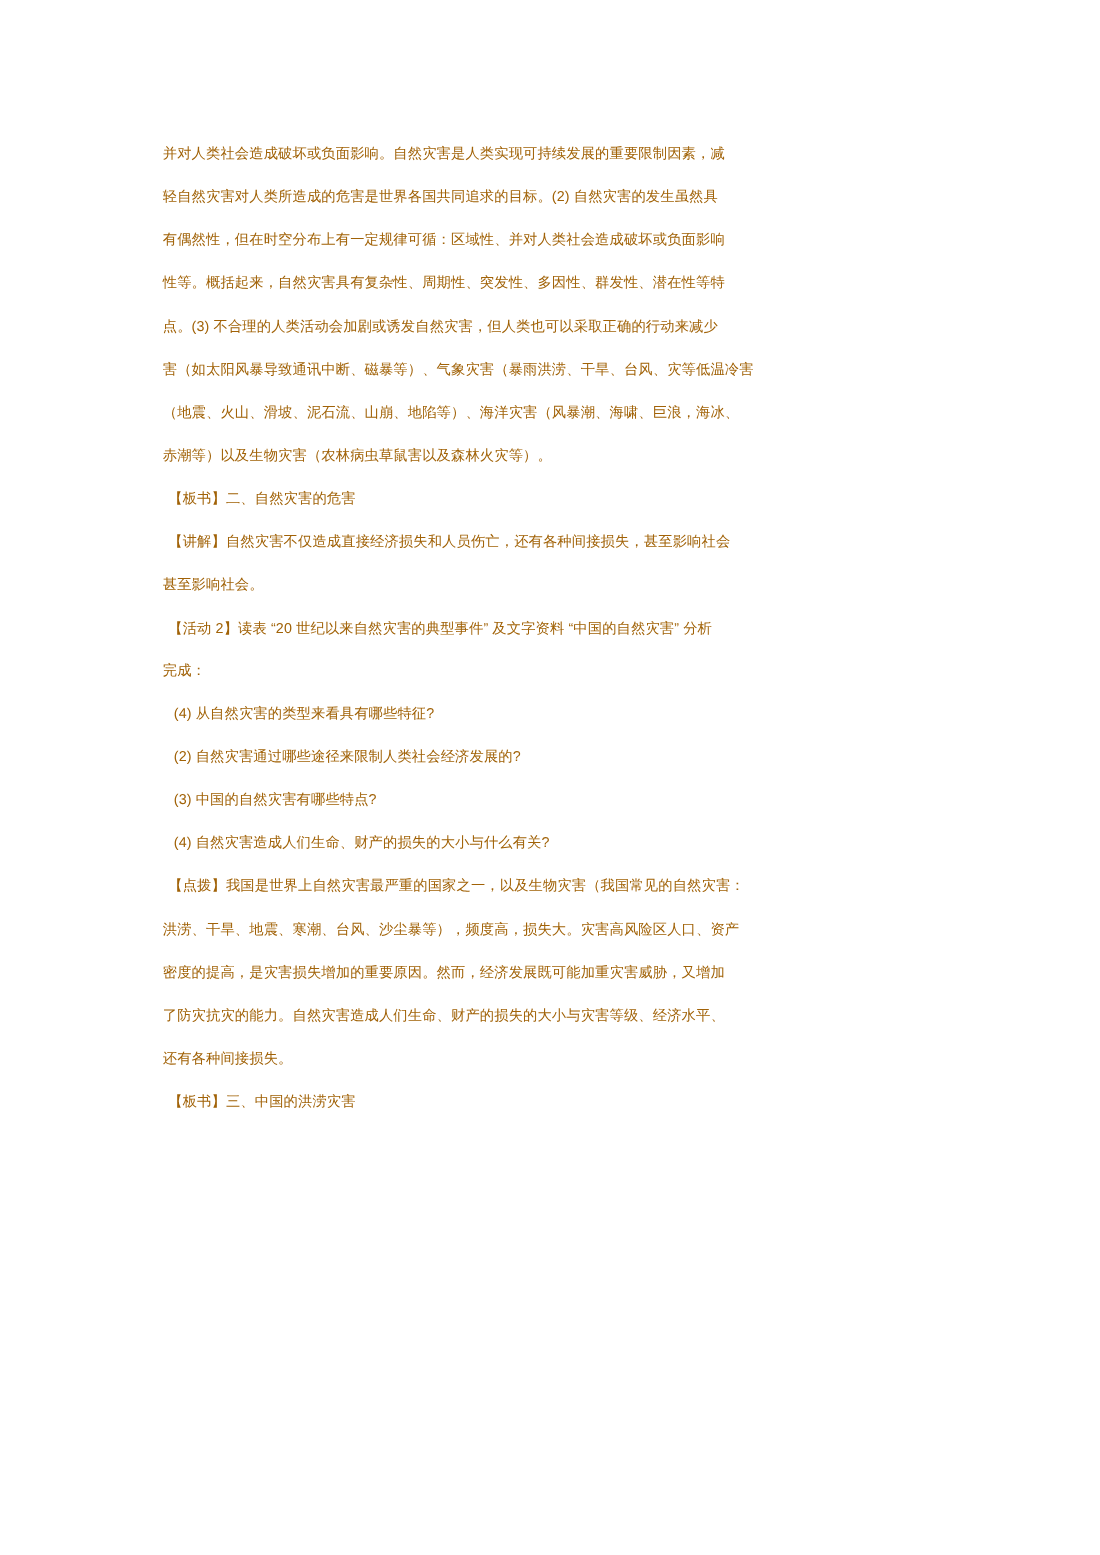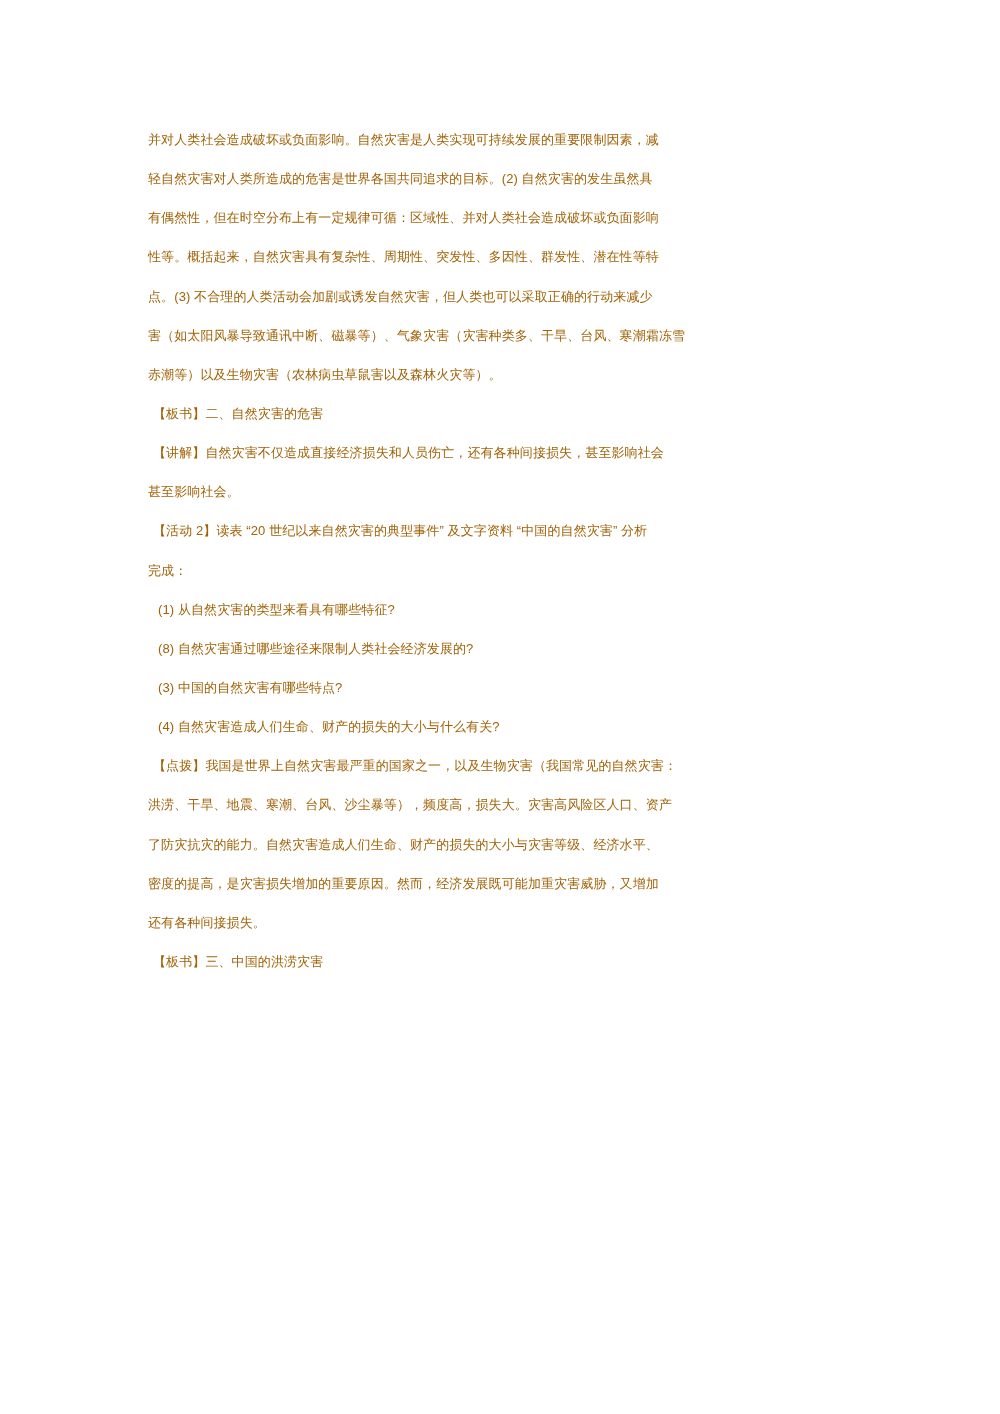--- a/index.html
+++ b/index.html
@@ -35,31 +35,32 @@
 </head>
 <body>
 
 <div class="page">
   <div class="textblock">
     <div class="line">并对人类社会造成破坏或负面影响。自然灾害是人类实现可持续发展的重要限制因素，减</div>
     <div class="line">轻自然灾害对人类所造成的危害是世界各国共同追求的目标。(2) 自然灾害的发生虽然具</div>
     <div class="line">有偶然性，但在时空分布上有一定规律可循：区域性、并对人类社会造成破坏或负面影响</div>
     <div class="line">性等。概括起来，自然灾害具有复杂性、周期性、突发性、多因性、群发性、潜在性等特</div>
     <div class="line">点。(3) 不合理的人类活动会加剧或诱发自然灾害，但人类也可以采取正确的行动来减少</div>
-    <div class="line">害（如太阳风暴导致通讯中断、磁暴等）、气象灾害（灾害种类多、干旱、台风、寒潮霜冻雪</div>
+    <div class="line">害（如太阳风暴导致通讯中断、磁暴等）、气象灾害（暴雨洪涝、干旱、台风、灾等低温冷害</div>
+    <div class="line">（地震、火山、滑坡、泥石流、山崩、地陷等）、海洋灾害（风暴潮、海啸、巨浪，海冰、</div>
     <div class="line">赤潮等）以及生物灾害（农林病虫草鼠害以及森林火灾等）。</div>
     <div class="line lb">【板书】二、自然灾害的危害</div>
     <div class="line lb">【讲解】自然灾害不仅造成直接经济损失和人员伤亡，还有各种间接损失，甚至影响社会</div>
     <div class="line">甚至影响社会。</div>
     <div class="line lb">【活动 2】读表 “20 世纪以来自然灾害的典型事件” 及文字资料 “中国的自然灾害” 分析</div>
     <div class="line">完成：</div>
-    <div class="line li">(1) 从自然灾害的类型来看具有哪些特征?</div>
-    <div class="line li">(8) 自然灾害通过哪些途径来限制人类社会经济发展的?</div>
+    <div class="line li">(4) 从自然灾害的类型来看具有哪些特征?</div>
+    <div class="line li">(2) 自然灾害通过哪些途径来限制人类社会经济发展的?</div>
     <div class="line li">(3) 中国的自然灾害有哪些特点?</div>
     <div class="line li">(4) 自然灾害造成人们生命、财产的损失的大小与什么有关?</div>
     <div class="line lb">【点拨】我国是世界上自然灾害最严重的国家之一，以及生物灾害（我国常见的自然灾害：</div>
     <div class="line">洪涝、干旱、地震、寒潮、台风、沙尘暴等），频度高，损失大。灾害高风险区人口、资产</div>
+    <div class="line">密度的提高，是灾害损失增加的重要原因。然而，经济发展既可能加重灾害威胁，又增加</div>
     <div class="line">了防灾抗灾的能力。自然灾害造成人们生命、财产的损失的大小与灾害等级、经济水平、</div>
-    <div class="line">密度的提高，是灾害损失增加的重要原因。然而，经济发展既可能加重灾害威胁，又增加</div>
     <div class="line">还有各种间接损失。</div>
     <div class="line lb">【板书】三、中国的洪涝灾害</div>
   </div>
 </div>
 
 </body></html>

